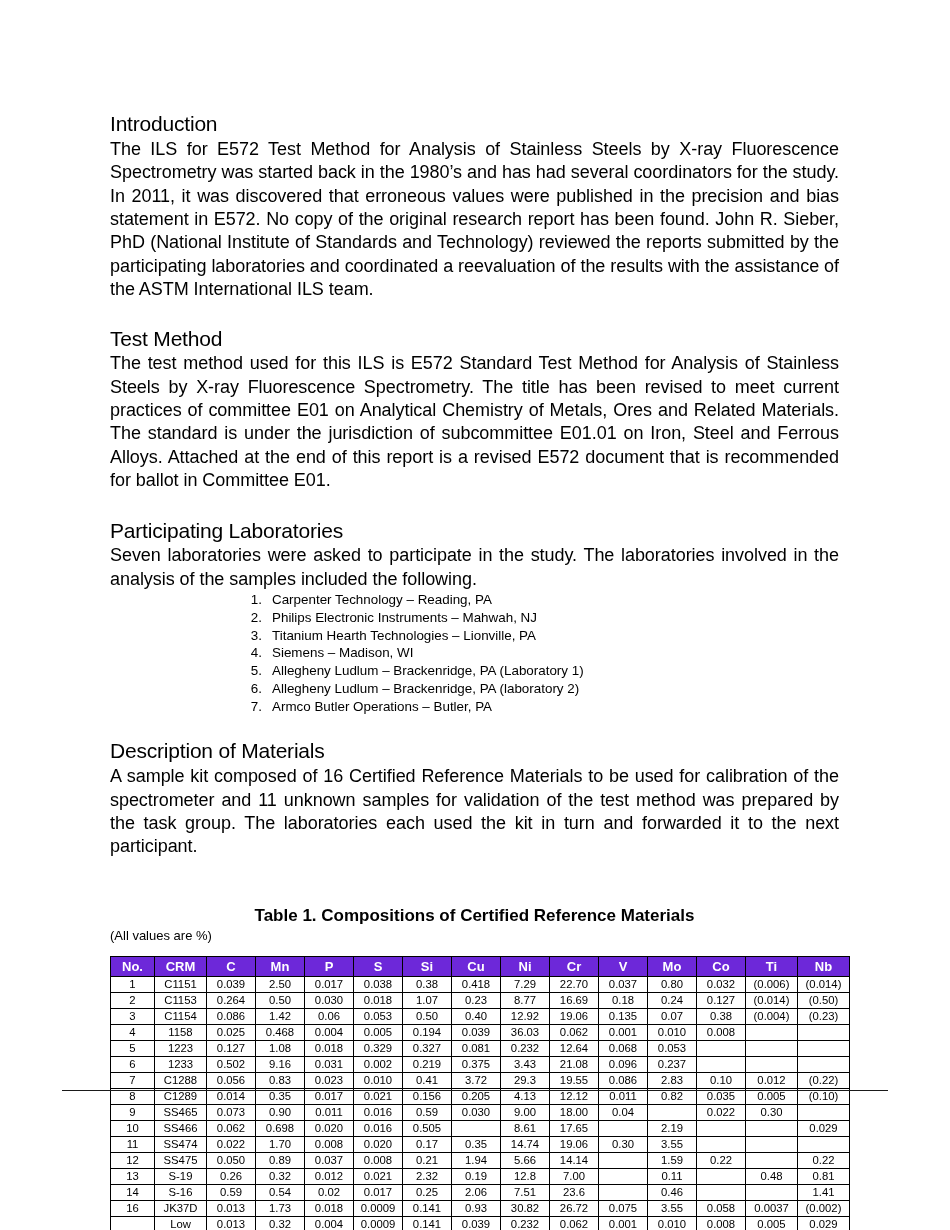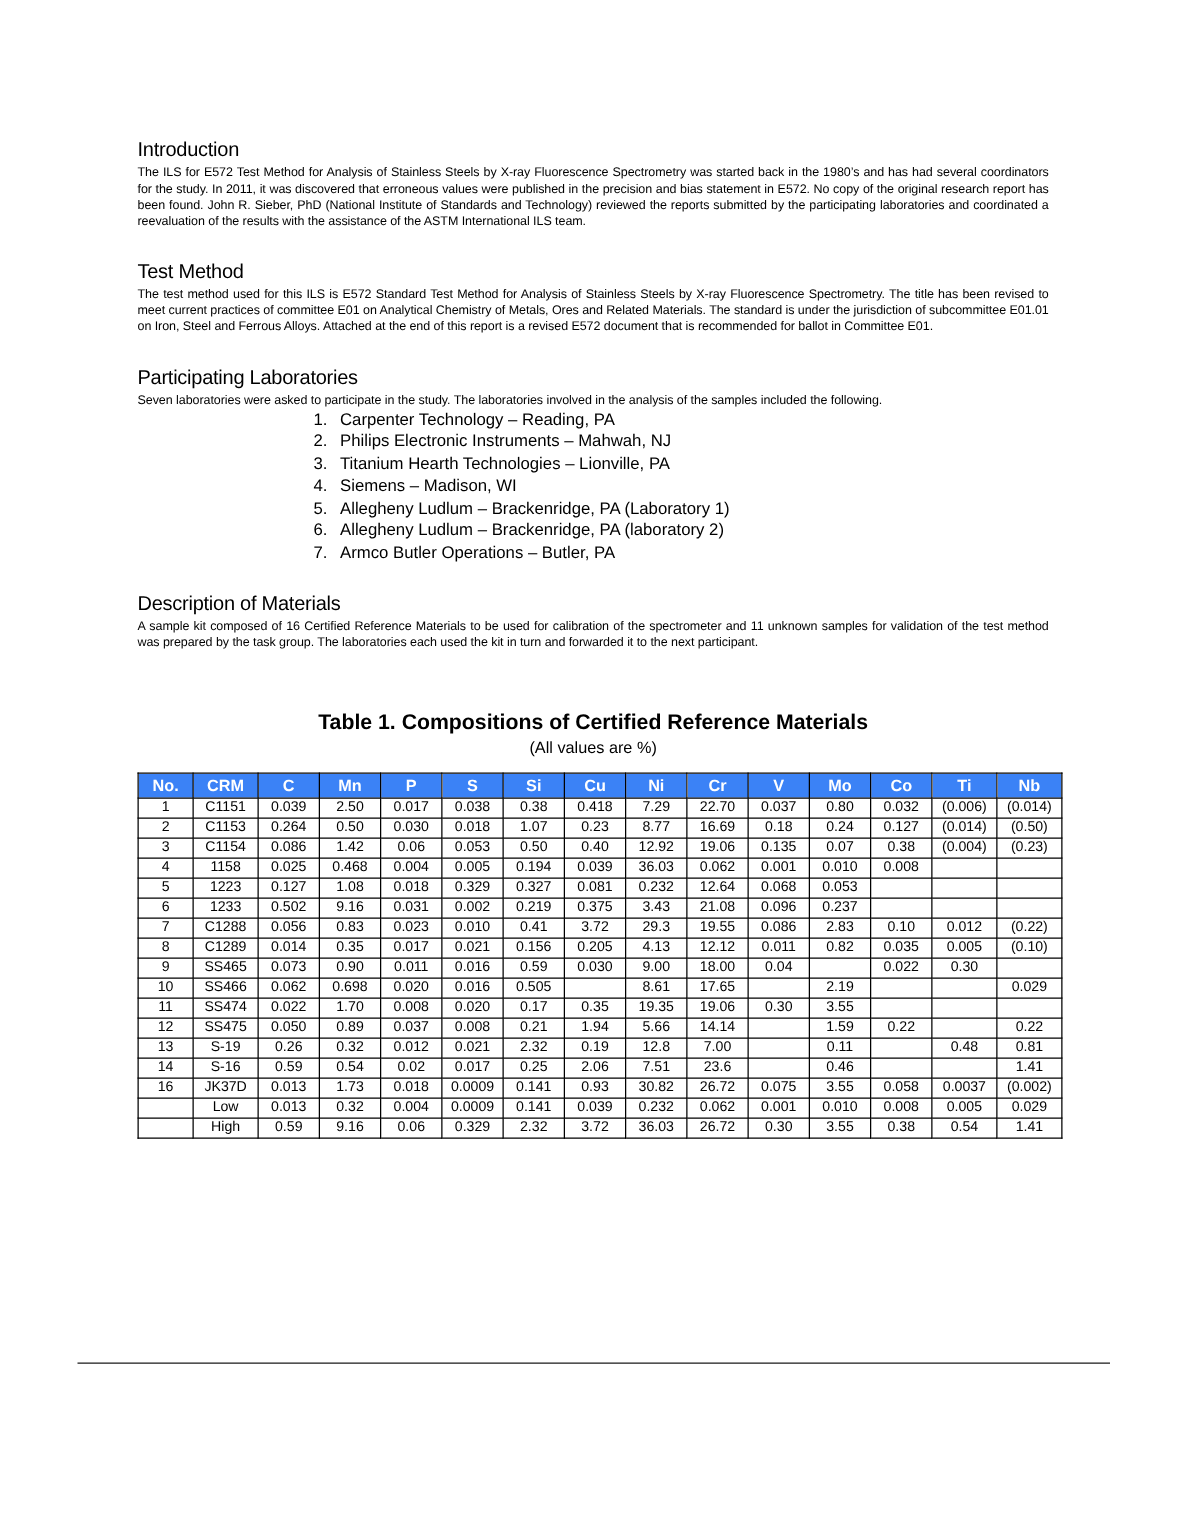--- a/index.html
+++ b/index.html
@@ -16,29 +16,29 @@
     overflow: hidden;
   }
   .page {
     position: absolute;
     left: 110px;
     top: 0;
     width: 729px;
   }
 
   h2.section-heading {
-    font-size: 16px;
+    font-size: 21px;
     font-weight: normal;
     margin: 0 0 1px 0;
     line-height: 1.18;
     letter-spacing: -0.2px;
   }
 
   p.body-text {
-    font-size: 10px;
+    font-size: 18px;
     line-height: 1.30;
     margin: 0;
     text-align: justify;
     text-justify: inter-word;
     letter-spacing: -0.05px;
   }
 
   .block-intro { margin-top: 112px; }
   .block-testmethod { margin-top: 25px; }
   .block-labs { margin-top: 26px; }
@@ -68,21 +68,21 @@
   }
 
   .table-caption {
     text-align: center;
     font-size: 17px;
     font-weight: bold;
     margin-top: 46px;
     line-height: 1.3;
   }
   .table-subcaption {
-    text-align: center;
+    text-align: left;
     font-size: 13px;
     font-weight: normal;
     line-height: 1.3;
     margin-top: 1px;
   }
 
   .table-wrap {
     margin-top: 11px;
   }
   table.crm-table {
@@ -95,21 +95,21 @@
   table.crm-table td {
     border: 1px solid #000000;
     text-align: center;
     padding: 0;
     height: 15px;
     line-height: 15px;
     overflow: hidden;
     white-space: nowrap;
   }
   table.crm-table thead th {
-    background: #3b82f6;
+    background: #6d28d9;
     color: #ffffff;
     font-weight: bold;
     font-size: 13px;
     height: 19px;
     line-height: 19px;
     border-color: #000000;
   }
   table.crm-table tbody td {
     background: #ffffff;
     color: #000000;
@@ -377,21 +377,21 @@
           </tr>
           <tr>
             <td>11</td>
             <td>SS474</td>
             <td>0.022</td>
             <td>1.70</td>
             <td>0.008</td>
             <td>0.020</td>
             <td>0.17</td>
             <td>0.35</td>
-            <td>19.35</td>
+            <td>14.74</td>
             <td>19.06</td>
             <td>0.30</td>
             <td>3.55</td>
             <td></td>
             <td></td>
             <td></td>
           </tr>
           <tr>
             <td>12</td>
             <td>SS475</td>

